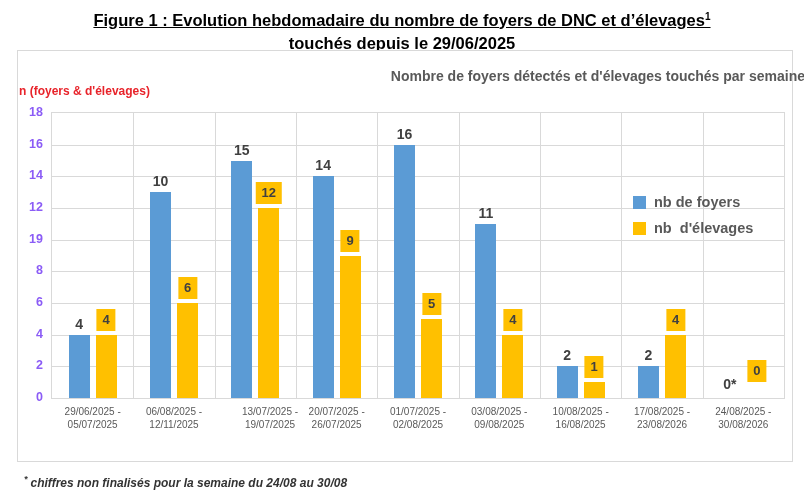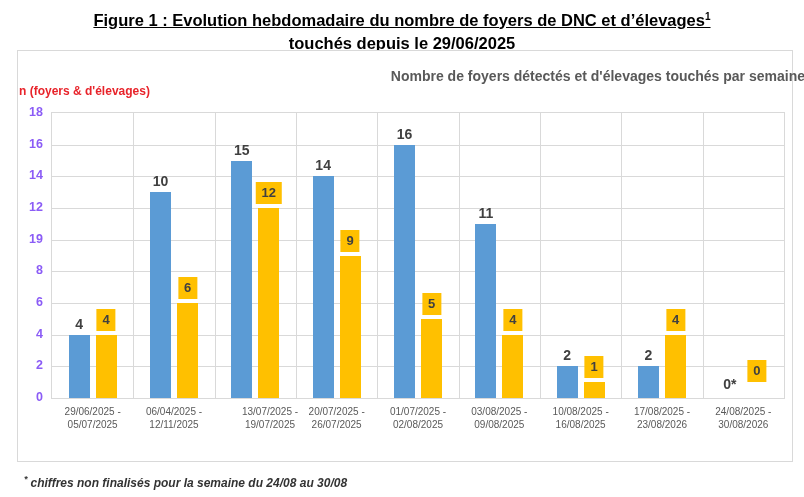--- a/index.html
+++ b/index.html
@@ -102,21 +102,21 @@
       <div class="ytick" style="top: -8px;">18</div>
       <div class="xlab" style="left: 40.6667px;">
         <div>29/06/2025 -</div>
         <div>05/07/2025</div>
       </div>
       <div class="bar" style="left: 16.6667px; height: 63.3333px; background: rgb(91, 155, 213);"></div>
       <div class="val-plain" style="left: 27.1667px; bottom: 66.3333px;">4</div>
       <div class="bar" style="left: 43.6667px; height: 63.3333px; background: rgb(255, 192, 0);"></div>
       <div class="val-box" style="left: 54.1667px; bottom: 67.3333px; background: rgb(255, 192, 0);">4</div>
       <div class="xlab" style="left: 122px;">
-        <div>06/04/2025 -</div>
+        <div>06/08/2025 -</div>
         <div>12/11/2025</div>
       </div>
       <div class="bar" style="left: 98px; height: 205.833px; background: rgb(91, 155, 213);"></div>
       <div class="val-plain" style="left: 108.5px; bottom: 208.833px;">10</div>
       <div class="bar" style="left: 125px; height: 95px; background: rgb(255, 192, 0);"></div>
       <div class="val-box" style="left: 135.5px; bottom: 99px; background: rgb(255, 192, 0);">6</div>
       <div class="xlab" style="left: 218px;">
         <div>13/07/2025 -</div>
         <div>19/07/2025</div>
       </div>
@@ -165,17 +165,27 @@
       <div class="bar" style="left: 613px; height: 63.3333px; background: rgb(255, 192, 0);"></div>
       <div class="val-box" style="left: 623.5px; bottom: 67.3333px; background: rgb(255, 192, 0);">4</div>
       <div class="xlab" style="left: 691.333px;">
         <div>24/08/2025 -</div>
         <div>30/08/2026</div>
       </div>
       <div class="val-plain" style="left: 677.833px; bottom: 6px;">0*</div>
       <div class="val-box" style="left: 704.833px; bottom: 16px; background: rgb(255, 192, 0);">0</div>
     </div>
 
+  <div class="legend">
+    <div class="legend-row">
+      <span class="swatch" id="swatch-0" style="background: rgb(91, 155, 213);"></span>
+      <span class="legend-label">nb de foyers</span>
+    </div>
+    <div class="legend-row">
+      <span class="swatch" id="swatch-1" style="background: rgb(255, 192, 0);"></span>
+      <span class="legend-label">nb  d'élevages</span>
+    </div>
+  </div>
 </div>
 
 <div class="footnote">
   <sup>*</sup><span>chiffres non finalisés pour la semaine du 24/08 au 30/08</span>
 </div>
 
 </body></html>

